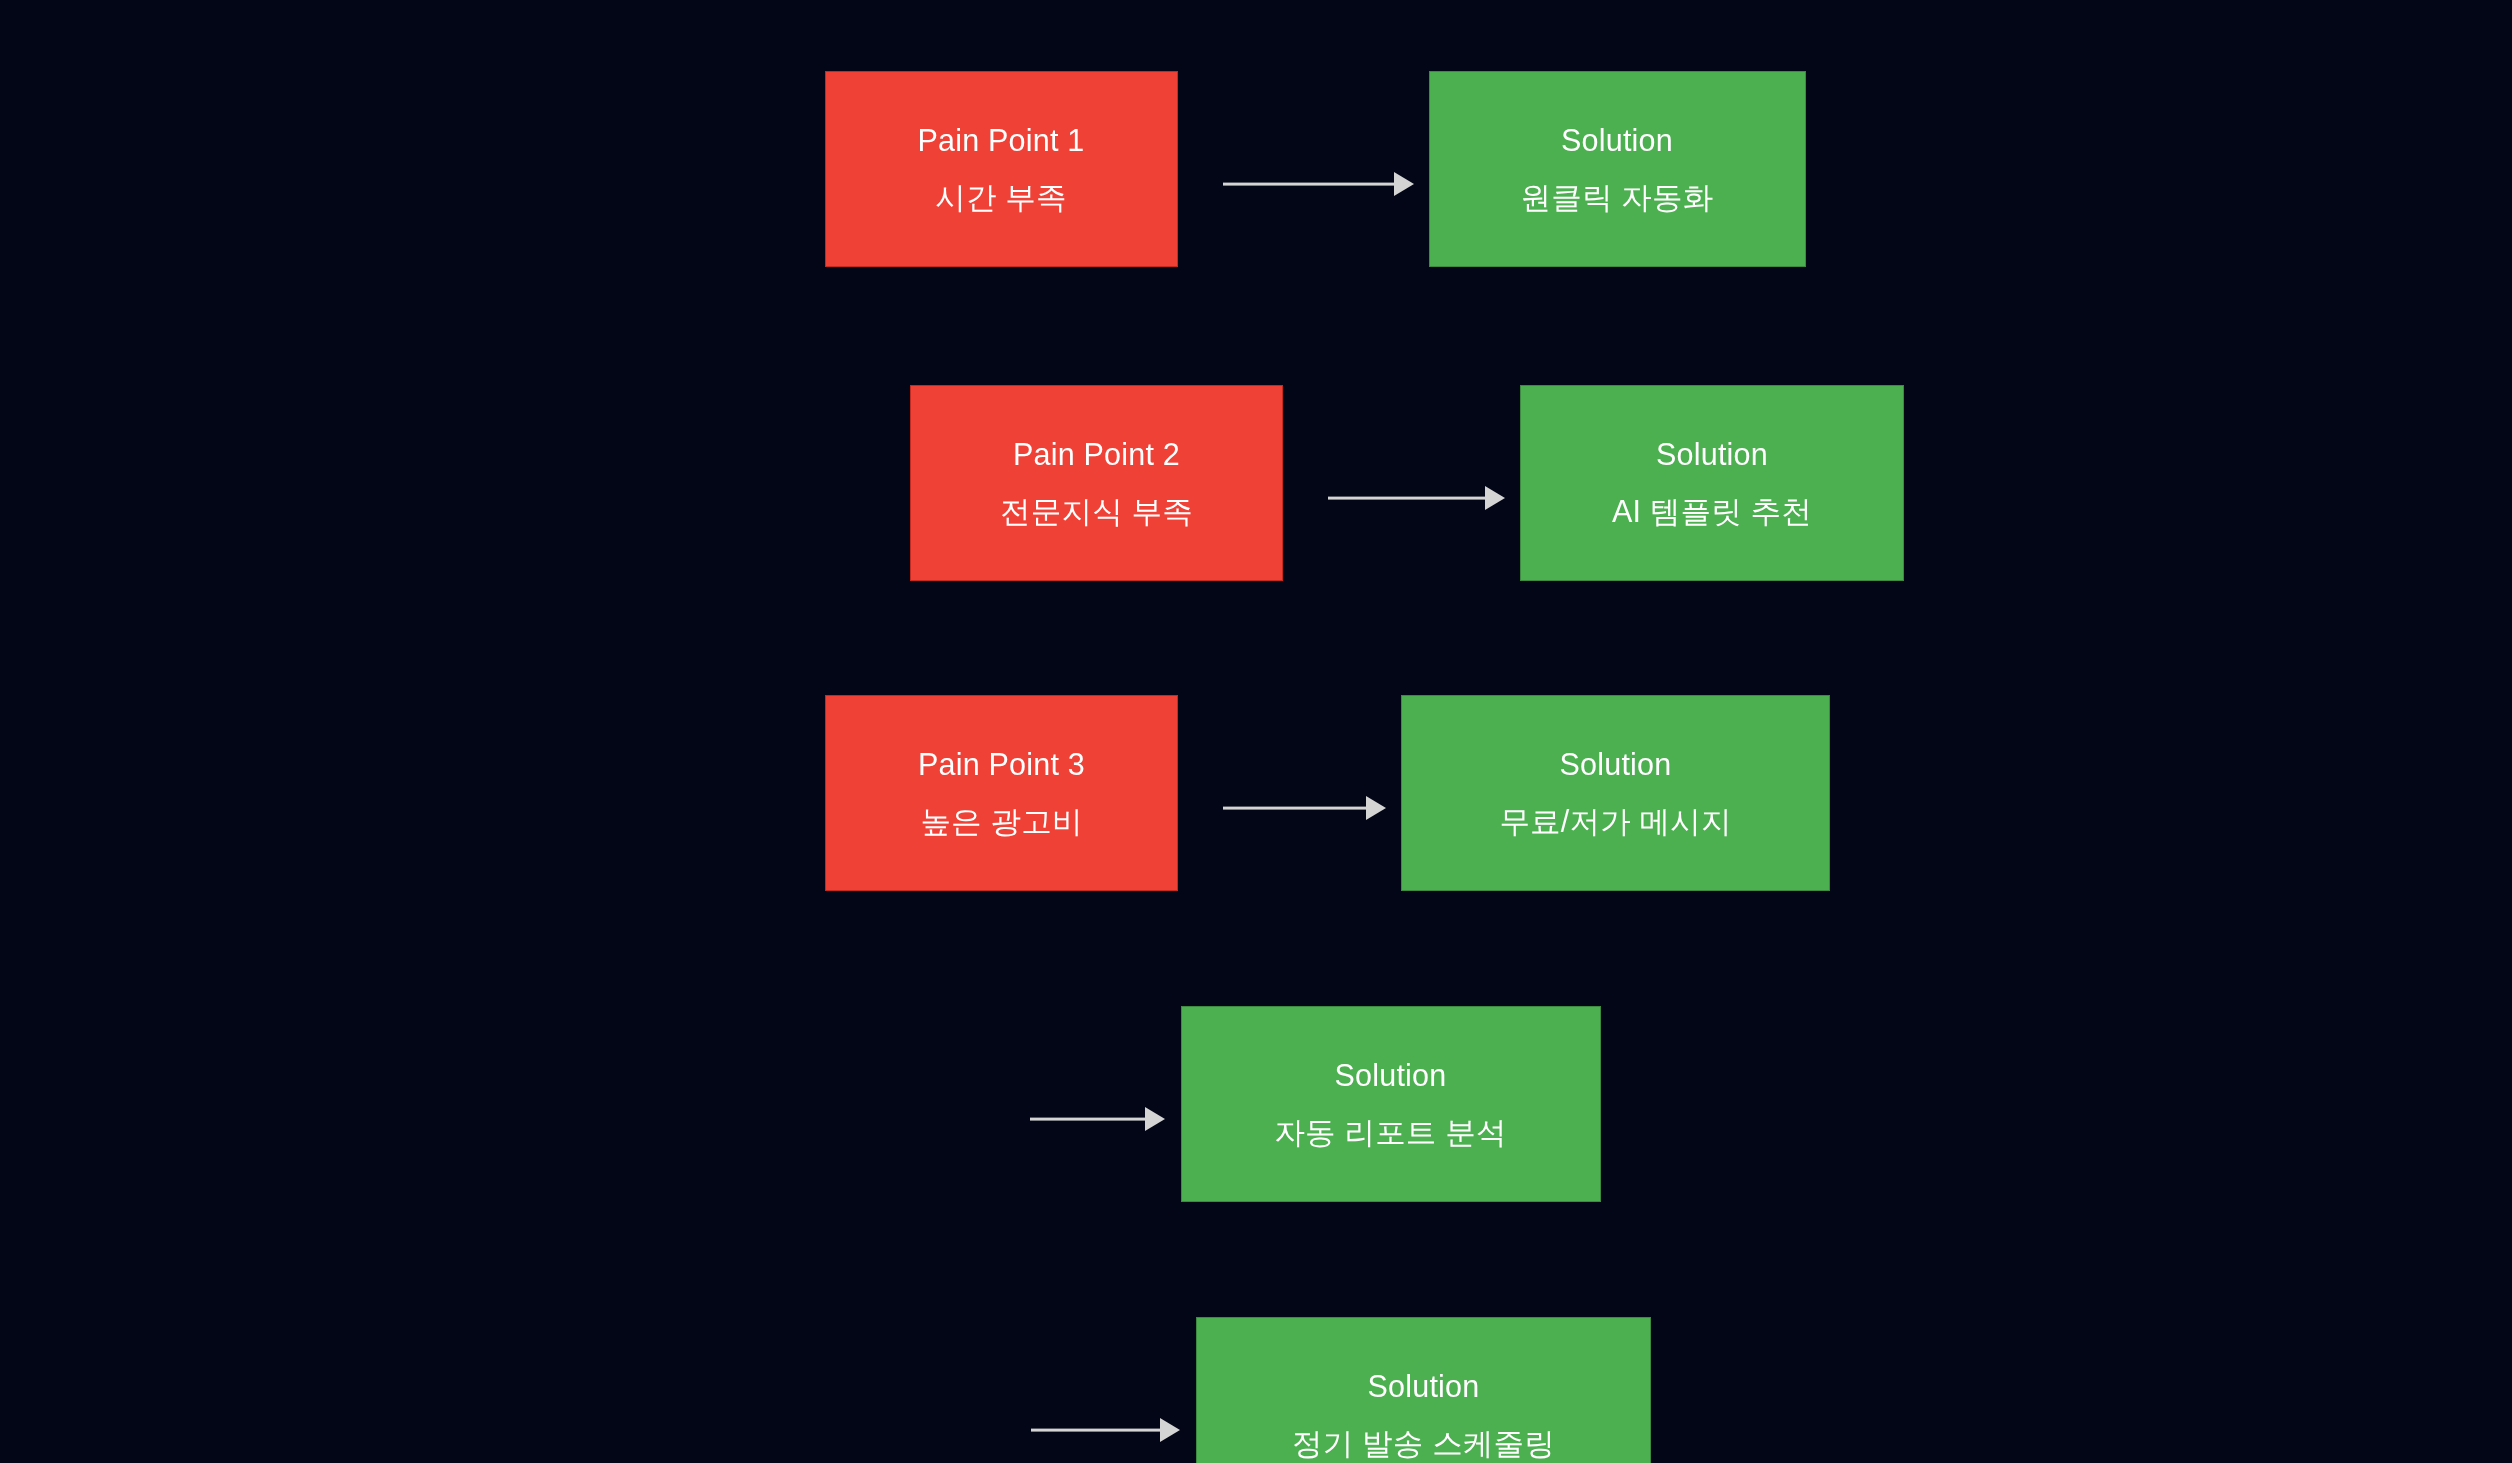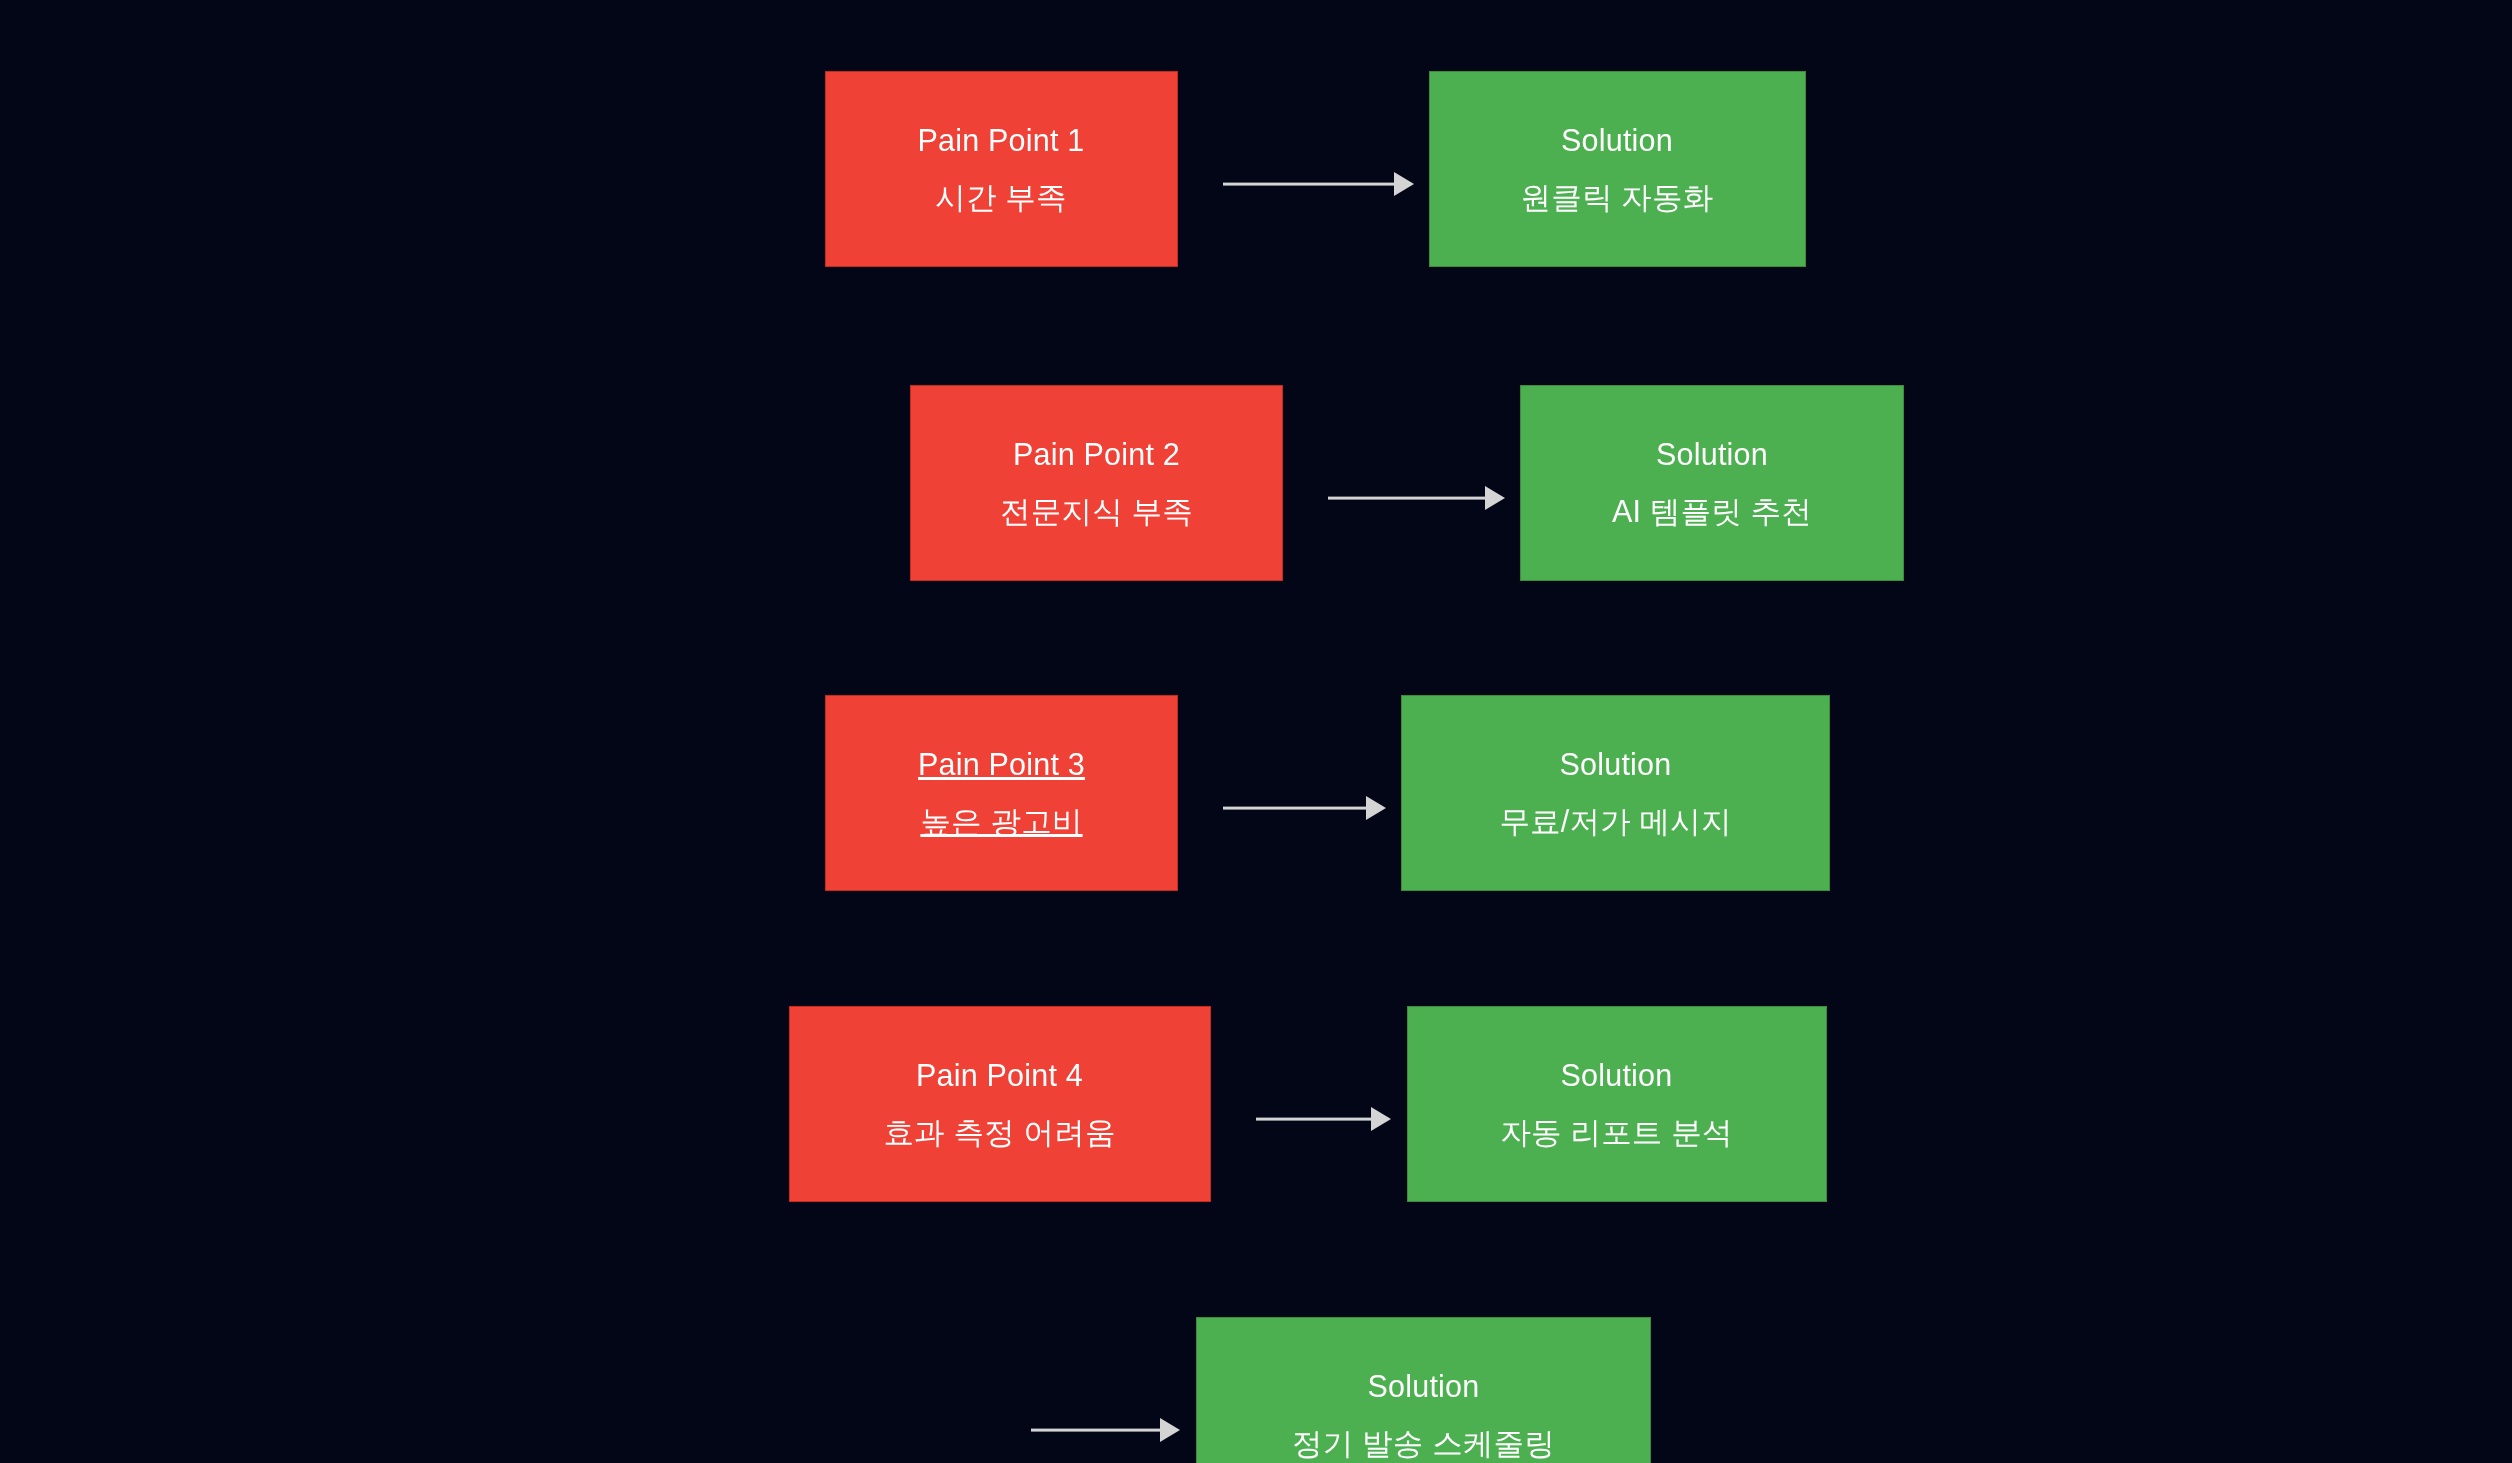--- a/index.html
+++ b/index.html
@@ -120,38 +120,34 @@
       <div class="connector" style="width: 177px;">
         <div class="shaft" style="width: 157px;"></div>
         <div class="head" style="left: 157px;"></div>
       </div>
       <div class="node solution" style="width: 384px; height: 196px;">
         <span class="node-line title">Solution</span>
         <span class="node-line detail">AI 템플릿 추천</span>
       </div>
     </div>
     <div class="flow-row" style="left: 795px; top: 635px; height: 196px; width: 945px;">
-      <div class="node pain" style="width: 353px; height: 196px; text-decoration: underline;">
+      <div class="node pain" style="width: 353px; height: 196px;">
         <span class="node-line title">Pain Point 3</span>
         <span class="node-line detail">높은 광고비</span>
       </div>
       <div class="connector" style="width: 163px;">
         <div class="shaft" style="width: 143px;"></div>
         <div class="head" style="left: 143px;"></div>
       </div>
       <div class="node solution" style="width: 429px; height: 196px;">
         <span class="node-line title">Solution</span>
         <span class="node-line detail">무료/저가 메시지</span>
       </div>
     </div>
     <div class="flow-row" style="left: 759px; top: 946px; height: 196px; width: 977px;">
-      <div class="node pain" style="width: 422px; height: 196px;">
-        <span class="node-line title">Pain Point 4</span>
-        <span class="node-line detail">효과 측정 어려움</span>
-      </div>
       <div class="connector" style="width: 136px;">
         <div class="shaft" style="width: 115px;"></div>
         <div class="head" style="left: 115px;"></div>
       </div>
       <div class="node solution" style="width: 420px; height: 196px;">
         <span class="node-line title">Solution</span>
         <span class="node-line detail">자동 리포트 분석</span>
       </div>
     </div>
     <div class="flow-row" style="left: 795px; top: 1257px; height: 196px; width: 957px;">

